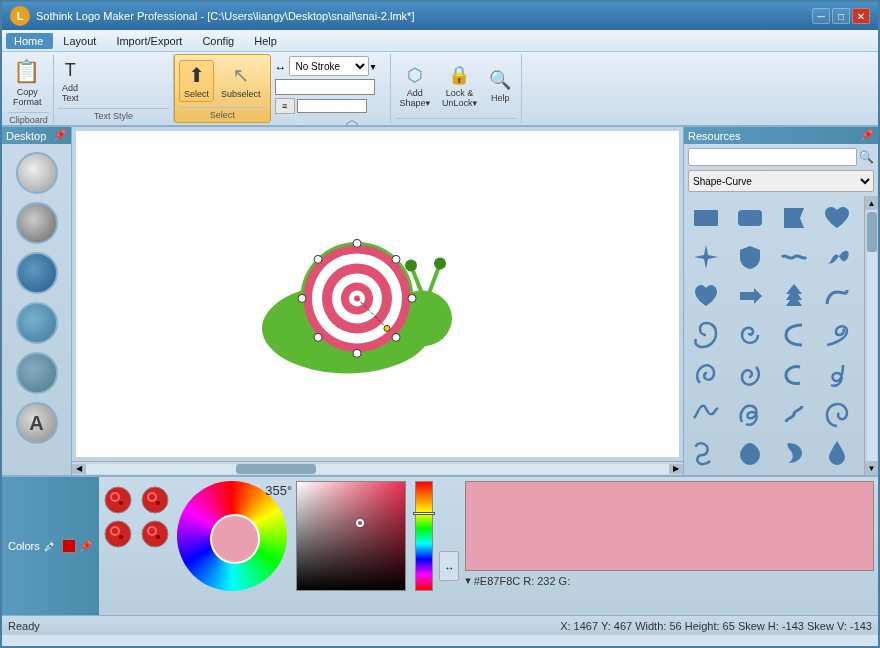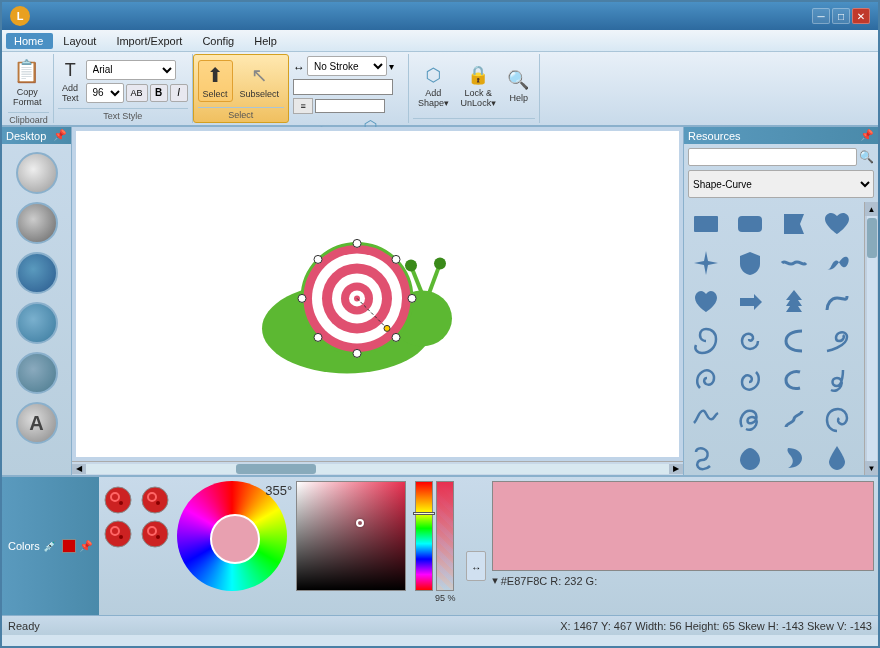--- a/index.html
+++ b/index.html
@@ -175,20 +175,21 @@
 
     .right-panel-inner { display: flex; flex: 1; overflow: hidden; }
     .shapes-area { flex: 1; display: flex; flex-direction: column; overflow: hidden; }
   </style>
 </head>
 <body>
 
 <div class="titlebar">
   <div class="titlebar-left">
     <div class="titlebar-logo">L</div>
+    <span>Sothink Logo Maker Professional - [C:\Users\liangy\Desktop\snail\snai-2.lmk*]</span>
   </div>
   <div class="titlebar-controls">
     <div class="titlebar-btn">─</div>
     <div class="titlebar-btn">□</div>
     <div class="titlebar-btn close">✕</div>
   </div>
 </div>
 
 <div class="menubar">
   <div class="menu-item active">Home</div>
@@ -208,33 +209,20 @@
       </div>
     </div>
     <div class="ribbon-group-label">Clipboard</div>
   </div>
 
   <div class="ribbon-group" style="min-width:120px;">
     <div class="ribbon-row" style="gap:3px;">
       <div class="ribbon-btn ribbon-btn-small" style="flex-direction:column; min-height:40px;">
         <span style="font-size:18px; color:#333;">T</span>
         <span style="font-size:9px;">Add<br>Text</span>
-      </div>
-      <div style="display:flex; flex-direction:column; gap:3px; flex:1;">
-        <select class="ribbon-combo" style="width:90px;">
-          <option>Arial</option>
-        </select>
-        <div style="display:flex; gap:2px; align-items:center;">
-          <select class="ribbon-combo" style="width:38px;">
-            <option>96</option>
-          </select>
-          <button style="height:18px; width:22px; font-size:9px; border:1px solid #aaa; border-radius:2px; background:#e8e8f0; cursor:pointer;">AB</button>
-          <button style="height:18px; width:18px; font-size:10px; font-weight:bold; border:1px solid #aaa; border-radius:2px; background:#e8e8f0; cursor:pointer;">B</button>
-          <button style="height:18px; width:18px; font-size:10px; font-style:italic; border:1px solid #aaa; border-radius:2px; background:#e8e8f0; cursor:pointer;">I</button>
-        </div>
       </div>
     </div>
     <div class="ribbon-group-label">Text Style</div>
   </div>
 
   <div class="ribbon-group select-group" style="min-width:90px;">
     <div class="ribbon-row">
       <div class="ribbon-btn active" style="min-height:40px;">
         <span style="font-size:20px;">⬆</span>
         <span style="font-size:9px;">Select</span>
@@ -363,21 +351,21 @@
     <div class="right-panel">
       <div class="panel-header">
         <span>Resources</span>
         <span style="cursor:pointer;">📌</span>
       </div>
       <div class="resources-search">
         <input type="text" class="ribbon-combo" style="flex: 1 1 0%; height: 18px;" placeholder="">
         <span style="cursor:pointer; font-size:12px;">🔍</span>
       </div>
       <div class="resources-dropdown">
-        <select style="width:100%; height:28px; font-size:10px; border:1px solid #aaa;">
+        <select style="width:100%; height:22px; font-size:10px; border:1px solid #aaa;">
           <option>Shape-Curve</option>
           <option>Shape-Basic</option>
           <option>Shape-Arrow</option>
         </select>
       </div>
       <div class="right-panel-inner">
         <div class="shapes-area">
           <div class="shapes-grid">
 
             <div class="shape-item">
@@ -594,24 +582,20 @@
         <div style="position:absolute; width:8px; height:8px; border-radius:50%; border:2px solid white; top:38%; left:58%; transform:translate(-50%,-50%); box-shadow:0 0 2px rgba(0,0,0,0.5);"></div>
       </div>
     </div>
 
     <div style="display:flex; gap:3px; align-items:flex-start;">
       <div style="position:relative;">
         <div style="width:18px; height:110px; background:linear-gradient(to bottom, #ff0000, #ff8000, #ffff00, #00ff00, #00ffff, #0000ff, #ff00ff, #ff0000); border:1px solid #888; cursor:pointer;">
           <div style="position:absolute; left:-2px; top:28%; width:22px; height:3px; background:rgba(255,255,255,0.8); border:1px solid #555;"></div>
         </div>
       </div>
-      <div style="position:relative;">
-        <div style="width:18px; height:110px; background:linear-gradient(to bottom, rgba(232,48,80,1), rgba(232,48,80,0)); border:1px solid #888; cursor:pointer; background-image: linear-gradient(to bottom, #e83050, transparent), repeating-linear-gradient(45deg, #ccc 0, #ccc 5px, transparent 5px, transparent 10px);"></div>
-        <div style="font-size:9px; text-align:center; margin-top:2px; color:#333; width:30px; margin-left:-6px;">95 %</div>
-      </div>
     </div>
 
     <div style="display:flex; align-items:center; padding:0 2px;">
       <div style="width:20px; height:30px; background:#d0e0f0; border:1px solid #aaa; border-radius:2px; display:flex; align-items:center; justify-content:center; margin-top:40px;">
         <span style="font-size:10px;">↔</span>
       </div>
     </div>
 
     <div style="display:flex; flex-direction:column; gap:3px; flex:1;">
       <div style="width:100%; height:90px; background:#e8a0b0; border:1px solid #888;"></div>

